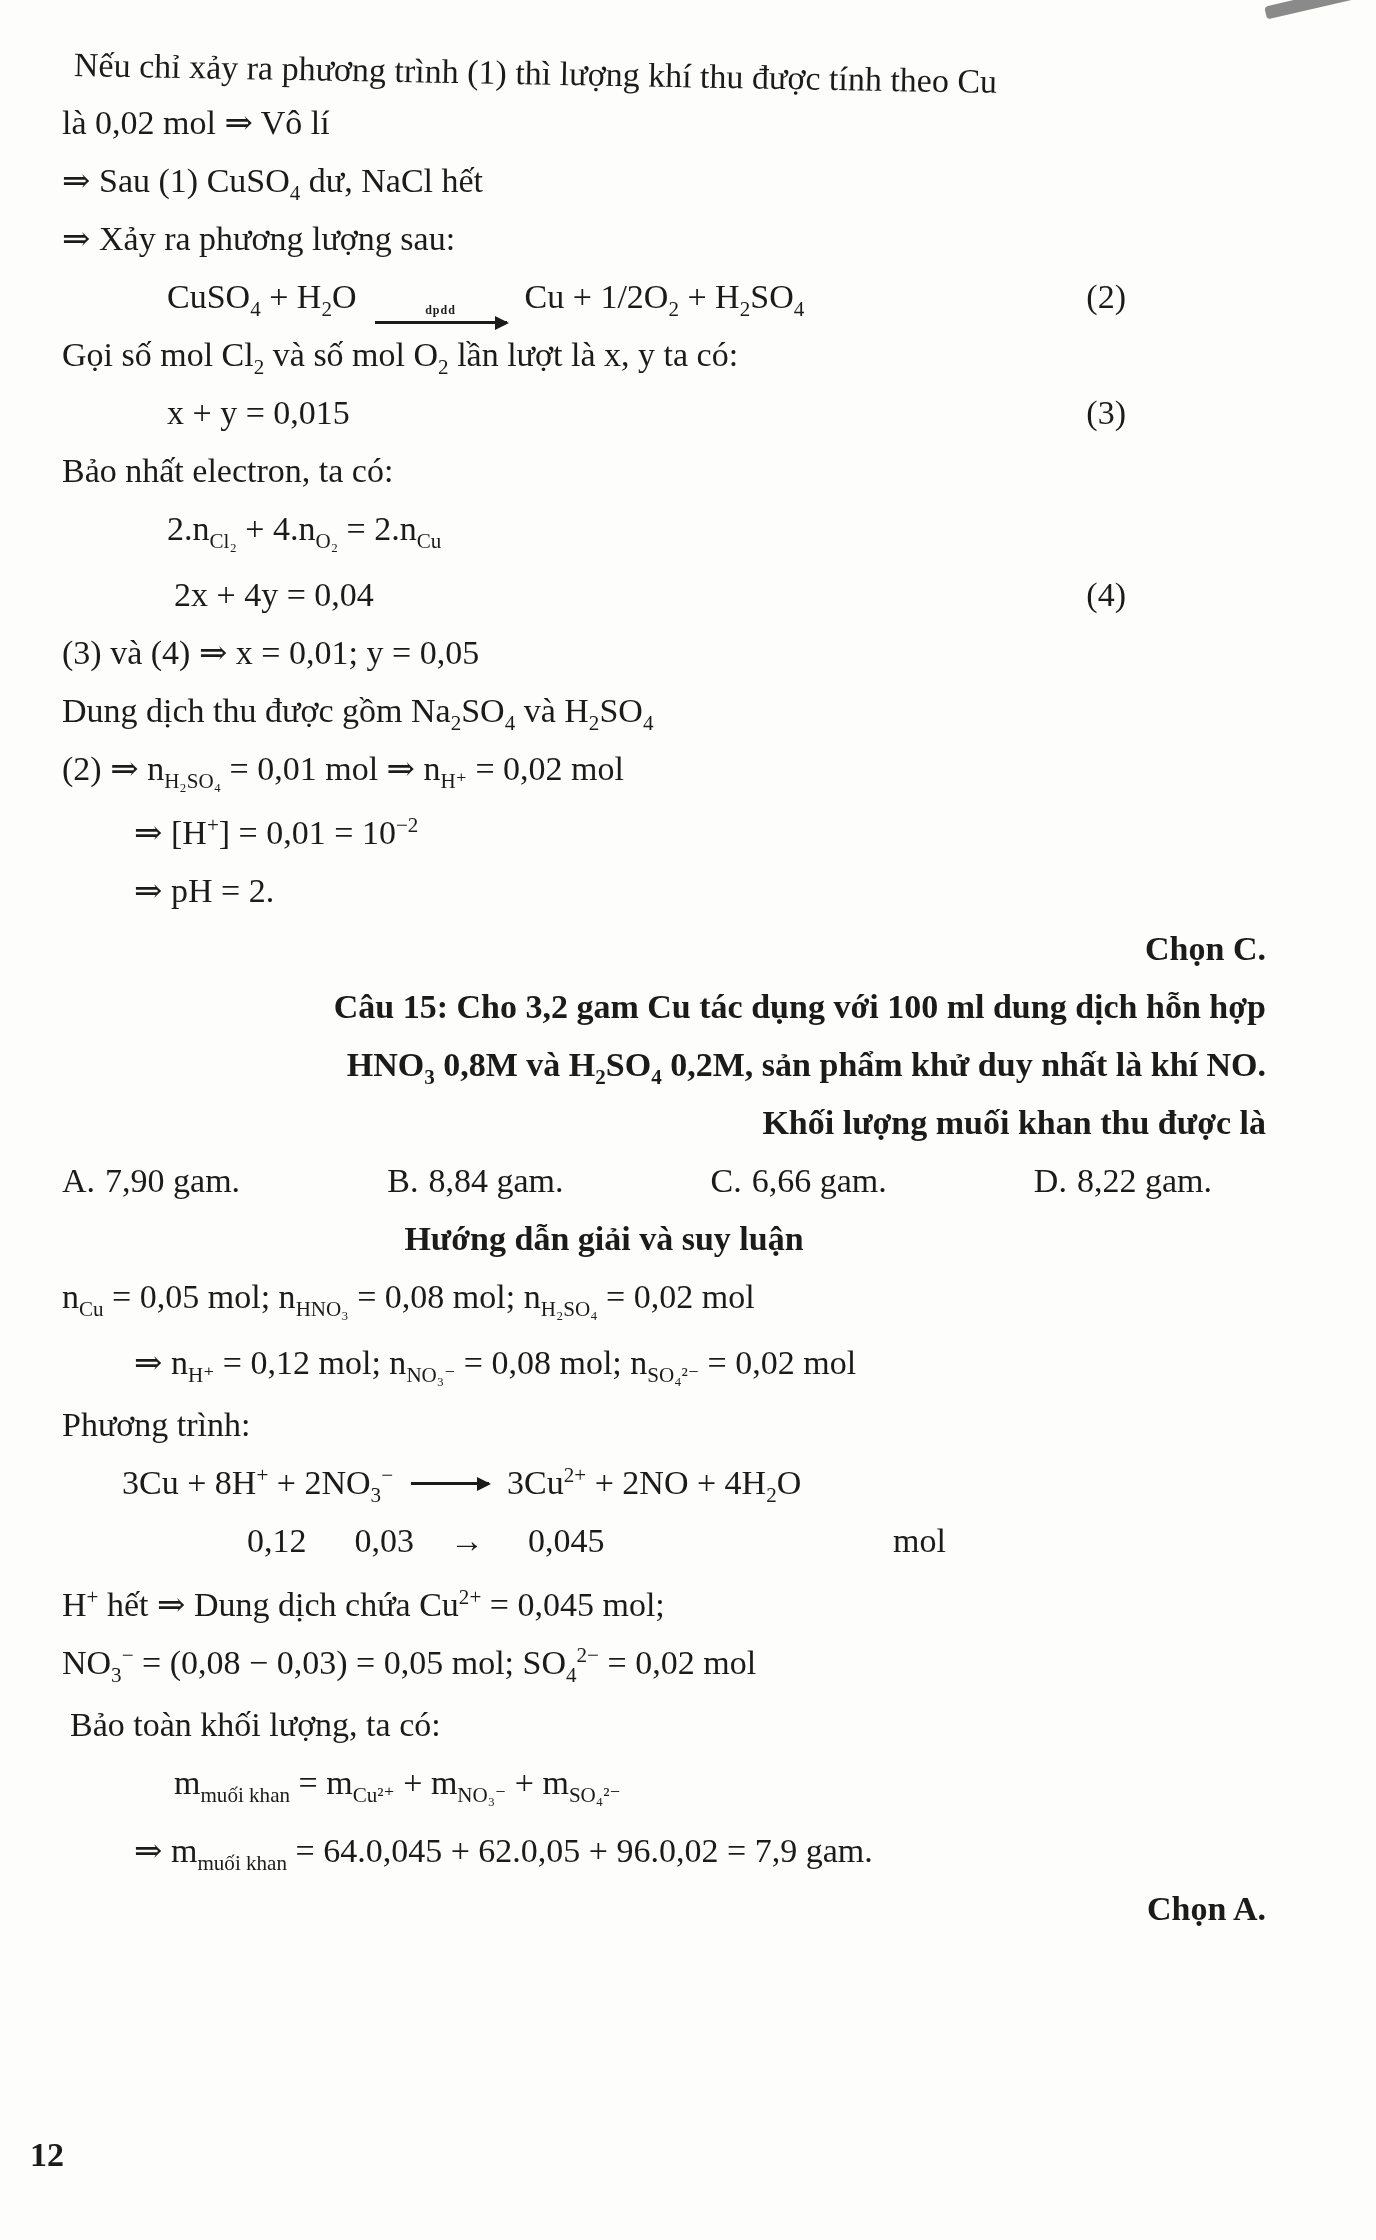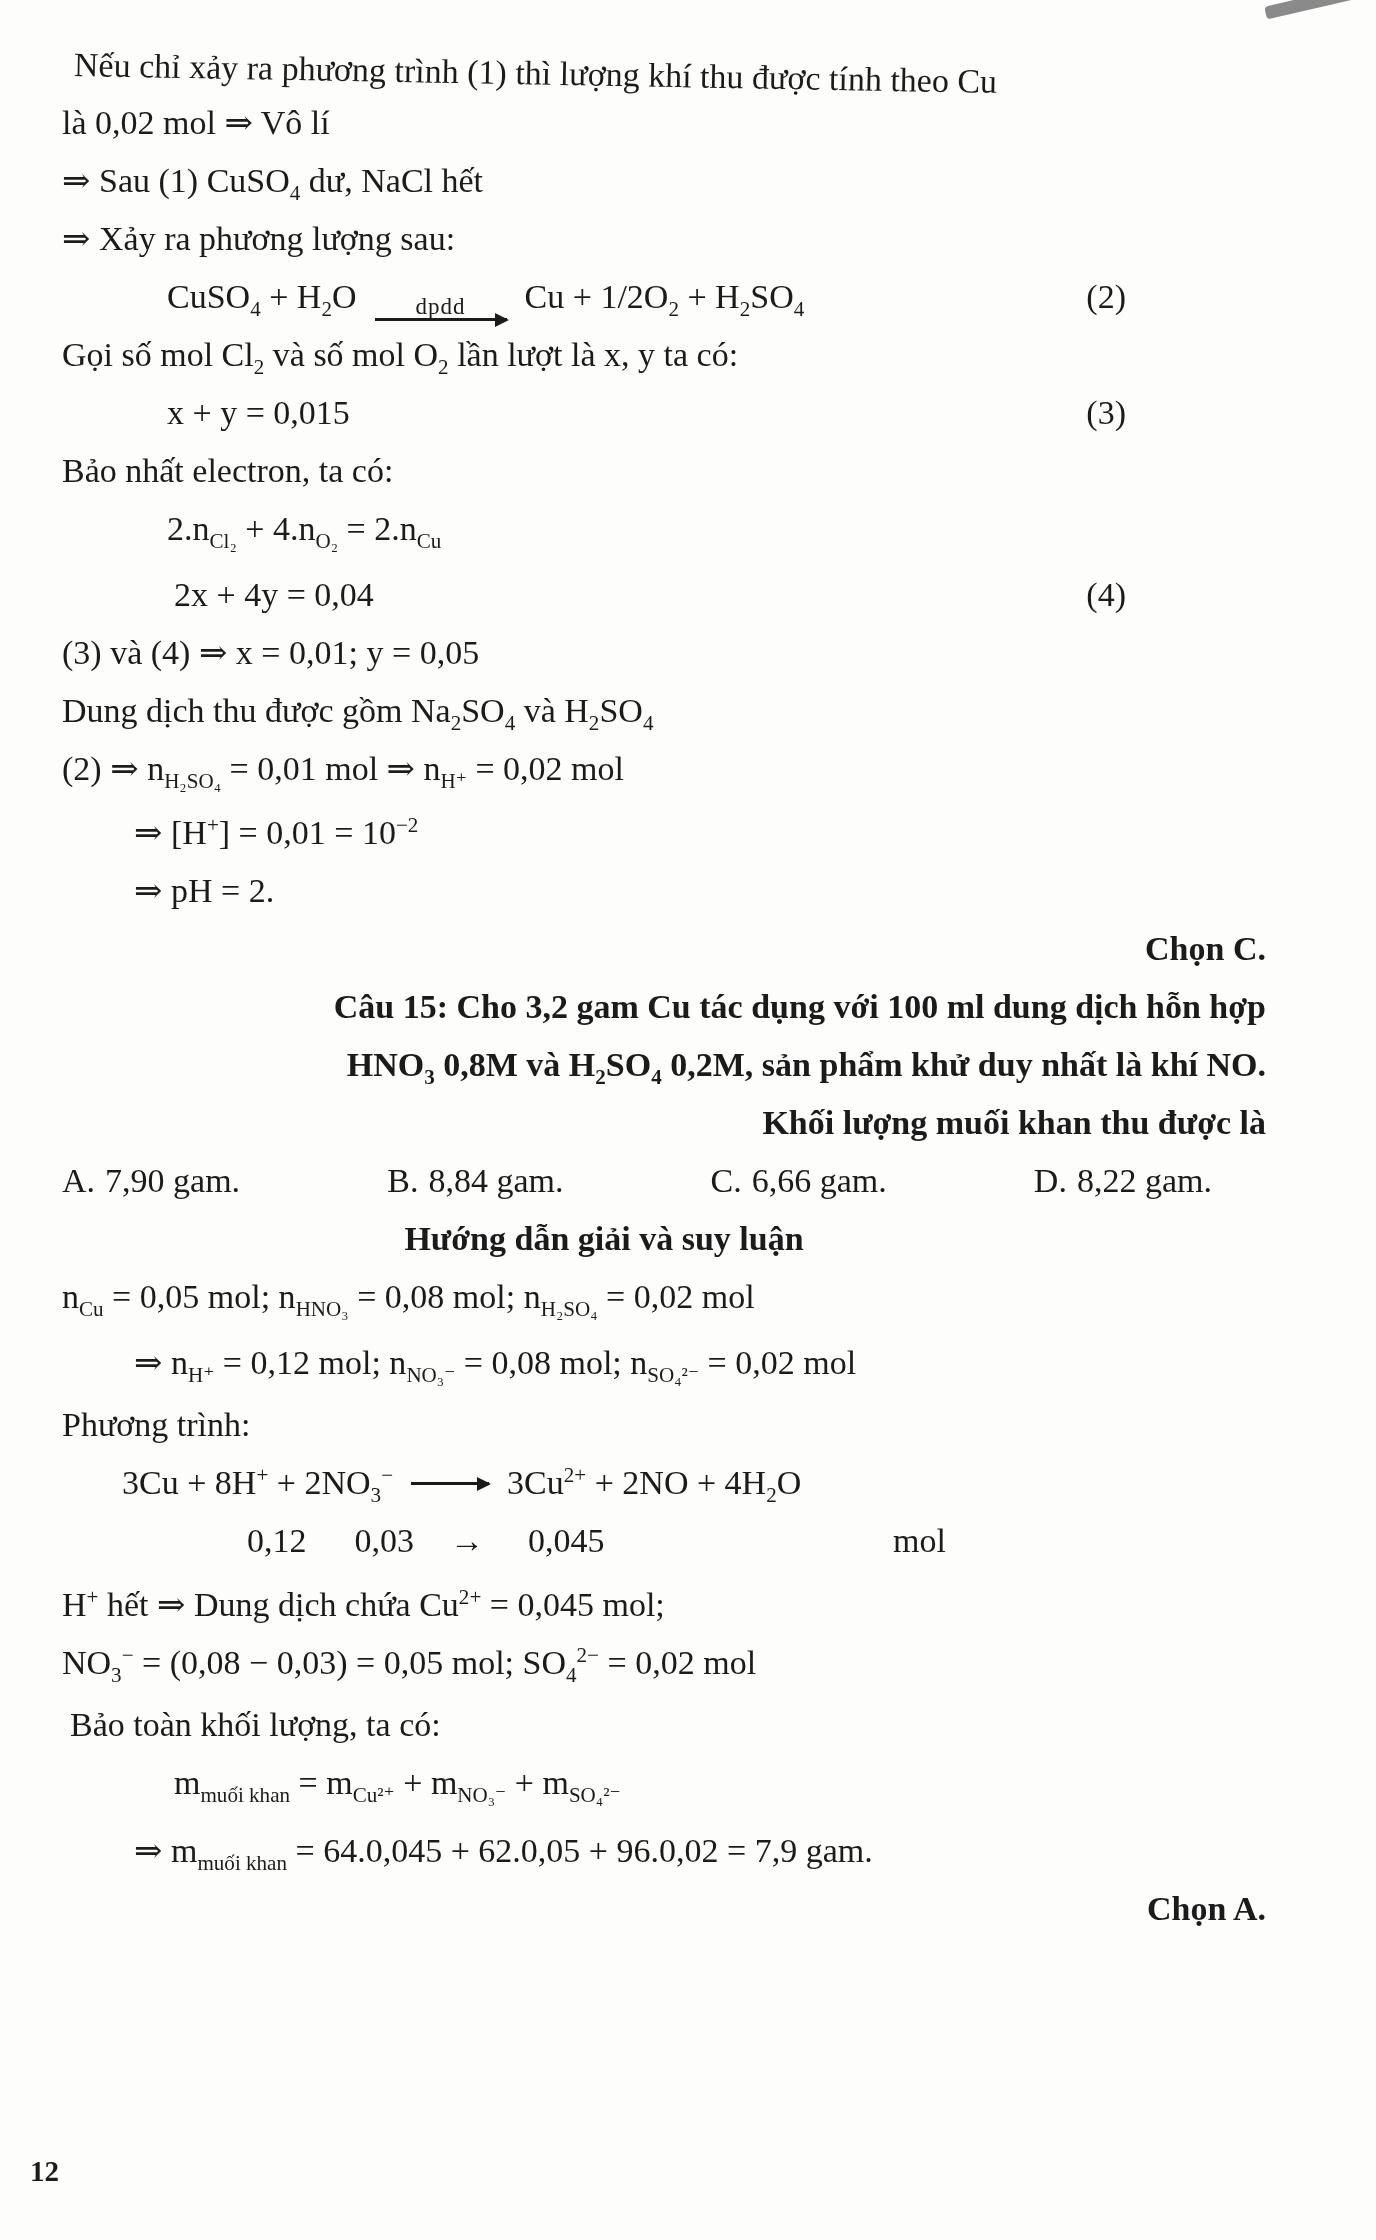--- a/index.html
+++ b/index.html
@@ -35,21 +35,21 @@
   .gap-6 { margin-top:6px; }
   .gap-8 { margin-top:8px; }
   .gap-10 { margin-top:10px; }
   .eq-row { display:flex; align-items:center; }
   .eq-num { margin-left:auto; margin-right:140px; }
   
   .rxn-arrow {
     display:inline-flex; flex-direction:column; align-items:center;
     vertical-align:-6px; margin:0 18px;
   }
-  .rxn-arrow-label { font-size:23px; font-weight:400; line-height:16px; letter-spacing:1px; }
+  .rxn-arrow-label { font-size:12px; font-weight:700; line-height:16px; letter-spacing:1px; }
   .rxn-arrow-line { width:132px; height:3px; background:#1b1b1b; position:relative; margin-top:3px; }
   .rxn-arrow-line::after {
     content:""; position:absolute; right:-2px; top:50%; transform:translateY(-50%);
     width:0; height:0;
     border-left:14px solid #1b1b1b; border-top:7px solid transparent; border-bottom:7px solid transparent;
   }
   
   .long-arrow {
     display:inline-block; width:78px; height:3px; background:#1b1b1b;
     position:relative; vertical-align:9px; margin:0 18px;
@@ -63,22 +63,22 @@
   .answer-option { white-space:nowrap; }
   .answer-key { margin-right:10px; }
   .heading { text-align:center; padding-right:120px; font-weight:700; }
   .amounts { display:flex; margin-left:185px; margin-right:320px; }
   .amt-1 { }
   .amt-2 { margin-left:48px; }
   .amt-3 { margin-left:36px; }
   .amt-4 { margin-left:44px; }
   .amt-unit { margin-left:auto; }
   .page-number {
-    position:absolute; left:30px; bottom:52px;
-    font-size:29px; font-weight:700;
+    position:absolute; left:30px; bottom:66px;
+    font-size:34px; font-weight:700;
   }
   .corner-mark {
     position:absolute; top:-8px; right:-18px;
     width:130px; height:13px; background:#7d7d7d;
     transform:rotate(-13deg); border-radius:4px; opacity:.9;
   }
 </style>
 </head>
 <body>
 

